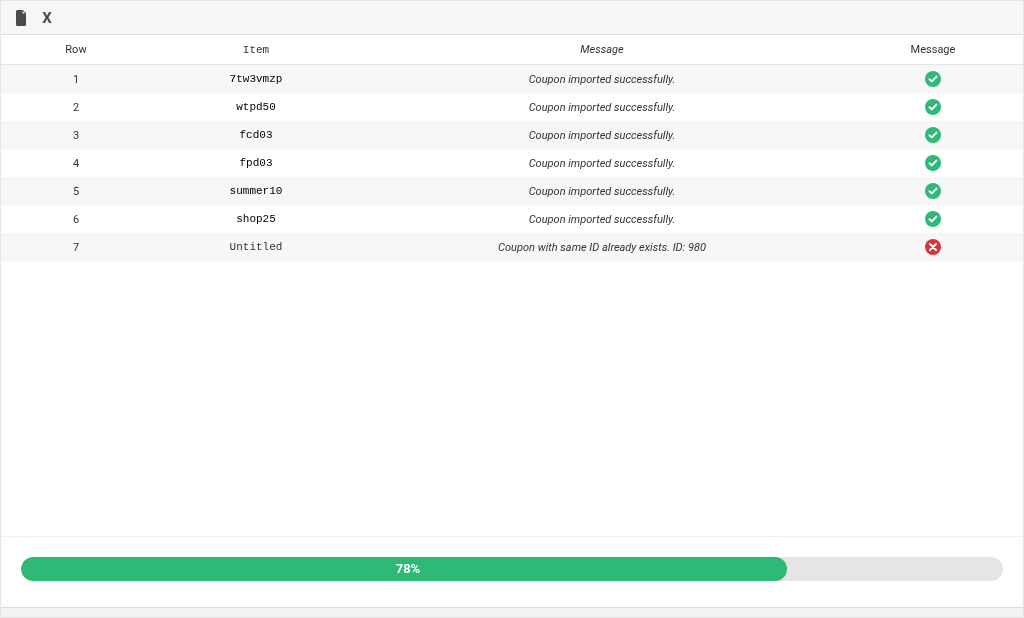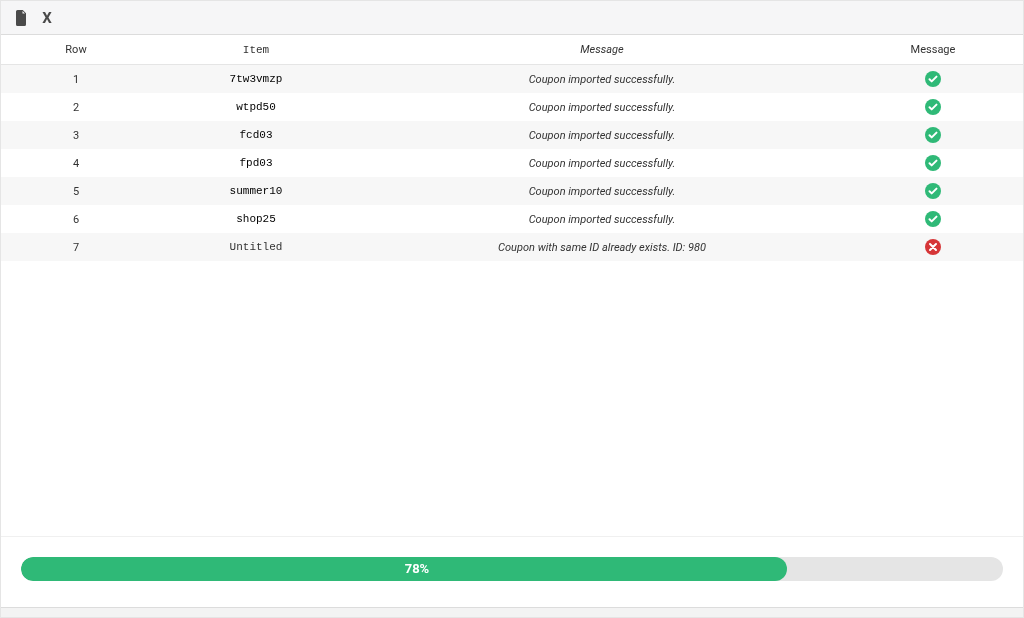--- a/index.html
+++ b/index.html
@@ -113,21 +113,21 @@
   }
   .progress-inner {
     height: 100%;
     background: #2fb977;
     border-radius: 12px;
     position: relative;
   }
   .progress-label {
     position: absolute;
     top: 0;
-    left: 13px;
+    left: 4px;
     width: 100%;
     text-align: center;
     line-height: 24px;
     font-size: 13px;
     font-weight: 700;
     color: #ffffff;
   }
   .bottom-band {
     height: 10px;
     background: #f3f3f3;

